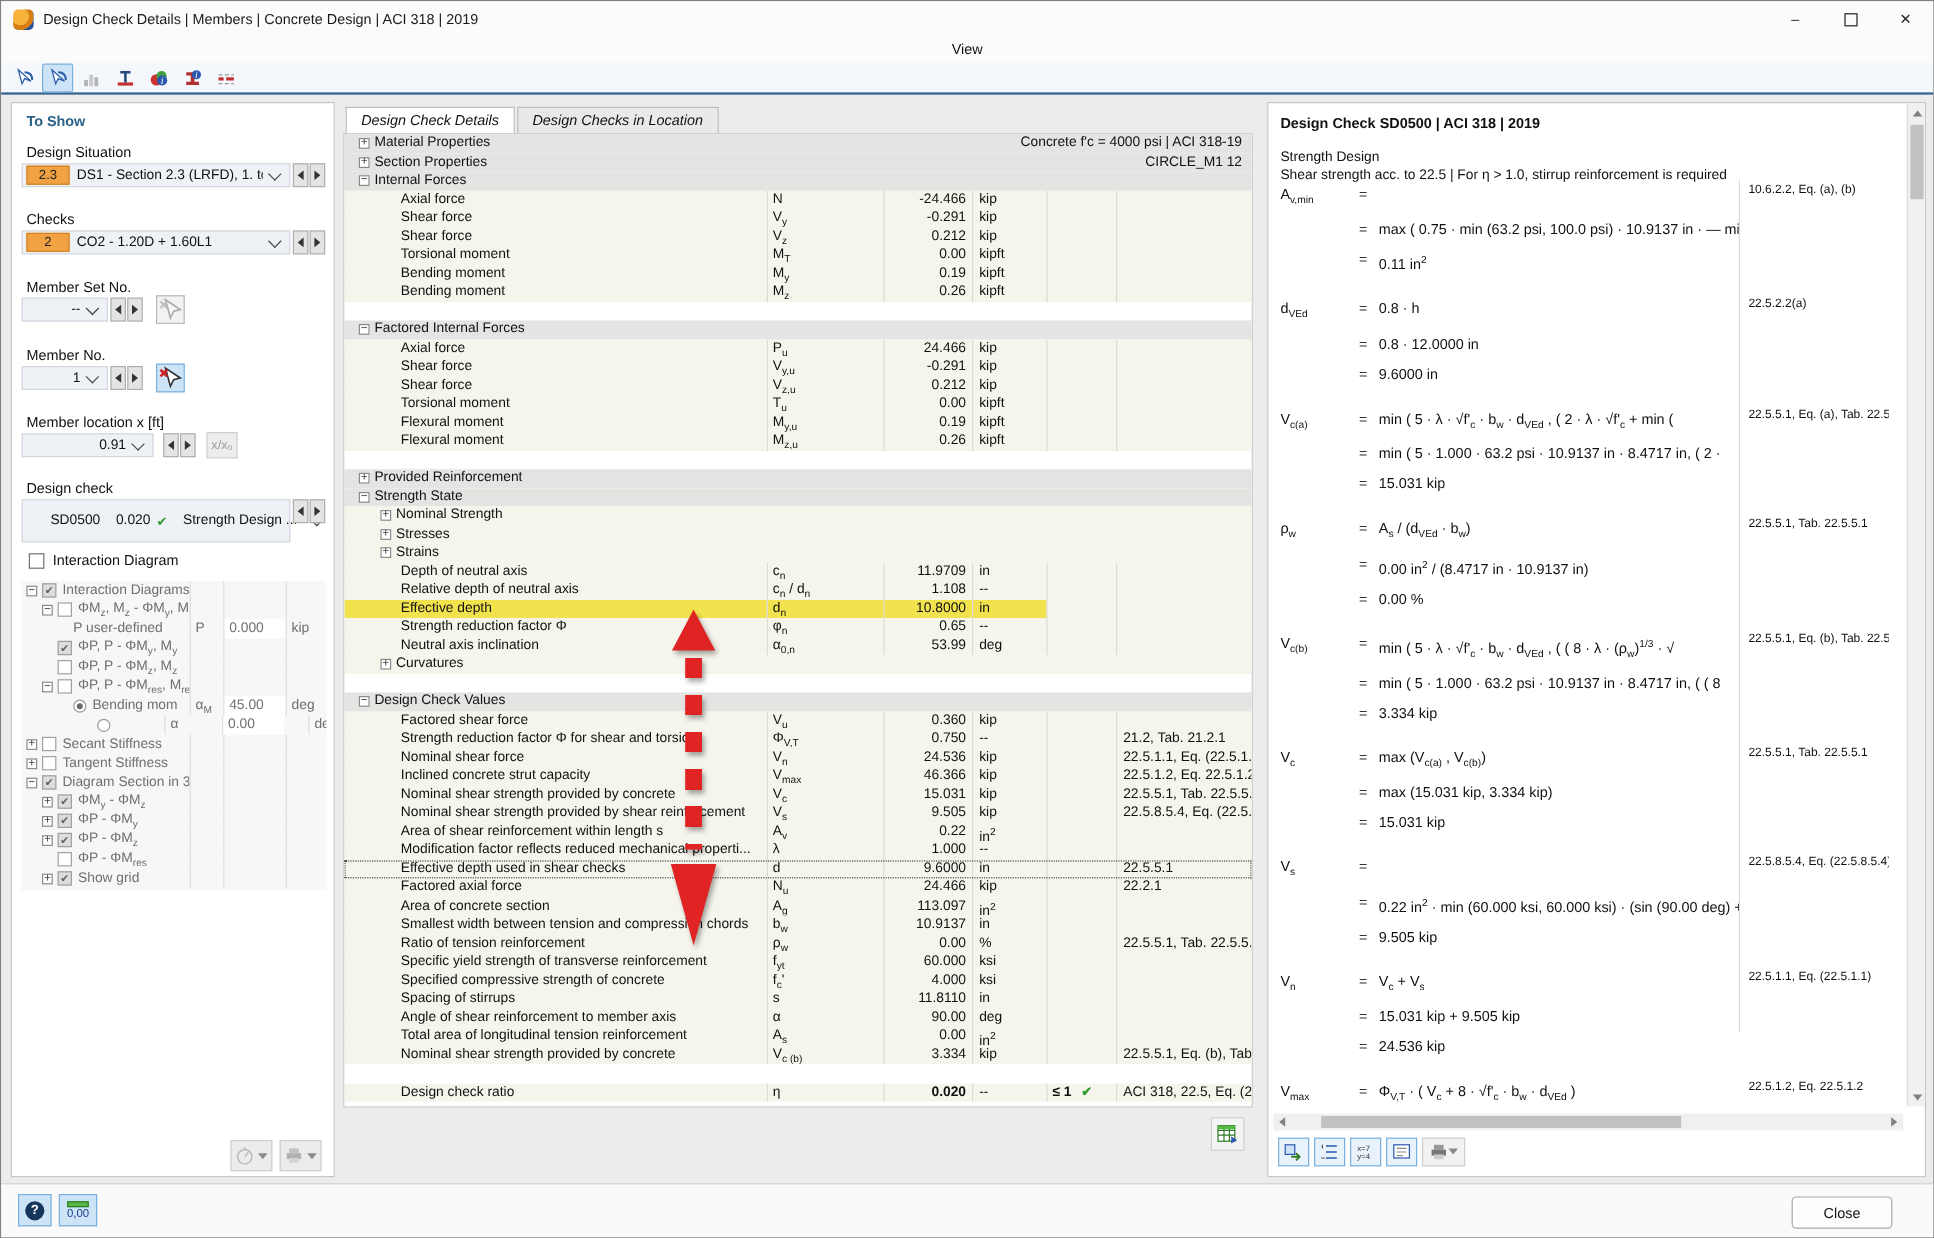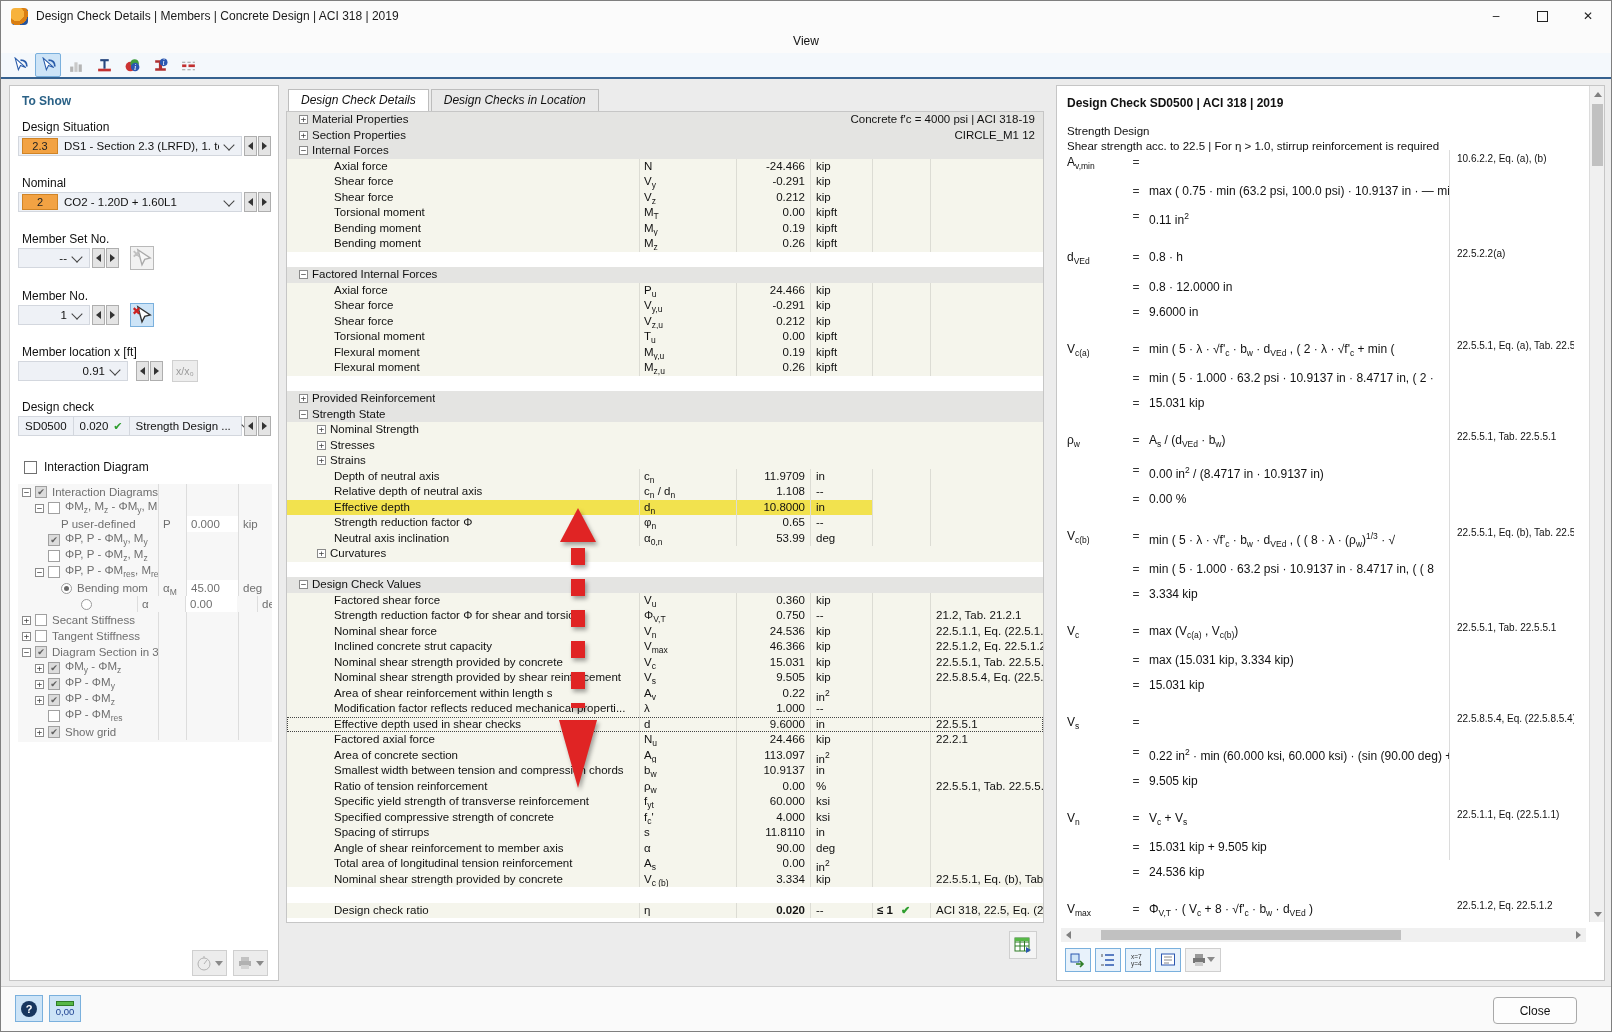--- a/index.html
+++ b/index.html
@@ -241,21 +241,21 @@
         <span class="val">DS1 - Section 2.3 (LRFD), 1. to 5.</span>
         <span class="vchev"></span>
       </div>
       <div class="spin" style="left:234px;top:50px">
             <span class="tri-l"></span>
           </div>
       <div class="spin" style="left:248px;top:50px">
             <span class="tri-r"></span>
           </div>
 
-      <div class="lp-label" style="top:90px">Nominal</div>
+      <div class="lp-label" style="top:90px">Checks</div>
       <div class="combo" style="left:8px;top:106px;width:224px">
         <span class="badge">2</span>
         <span class="val">CO2 - 1.20D + 1.60L1</span>
         <span class="vchev"></span>
       </div>
       <div class="spin" style="left:234px;top:106px">
             <span class="tri-l"></span>
           </div>
       <div class="spin" style="left:248px;top:106px">
             <span class="tri-r"></span>
@@ -304,21 +304,21 @@
       </div>
       <div class="spin" style="left:126px;top:275px">
             <span class="tri-l"></span>
           </div>
       <div class="spin" style="left:140px;top:275px">
             <span class="tri-r"></span>
           </div>
       <div class="xx0" style="left:162px;top:274px">x/x₀</div>
 
       <div class="lp-label" style="top:314px">Design check</div>
-      <div class="combo" style="left:8px;top:330px;width:224px;padding:0">
+      <div class="combo" style="left:8px;top:330px;width:224px;padding:17px">
         <span class="dcseg">SD0500</span>
         <span class="dcseg">
               <span>0.020</span>
               <span class="okck">✔</span>
             </span>
         <span class="dcseg" style="border-right:none;flex:1">Strength Design ...</span>
         <span class="vchev"></span>
       </div>
       <div class="spin" style="left:234px;top:330px">
             <span class="tri-l"></span>

